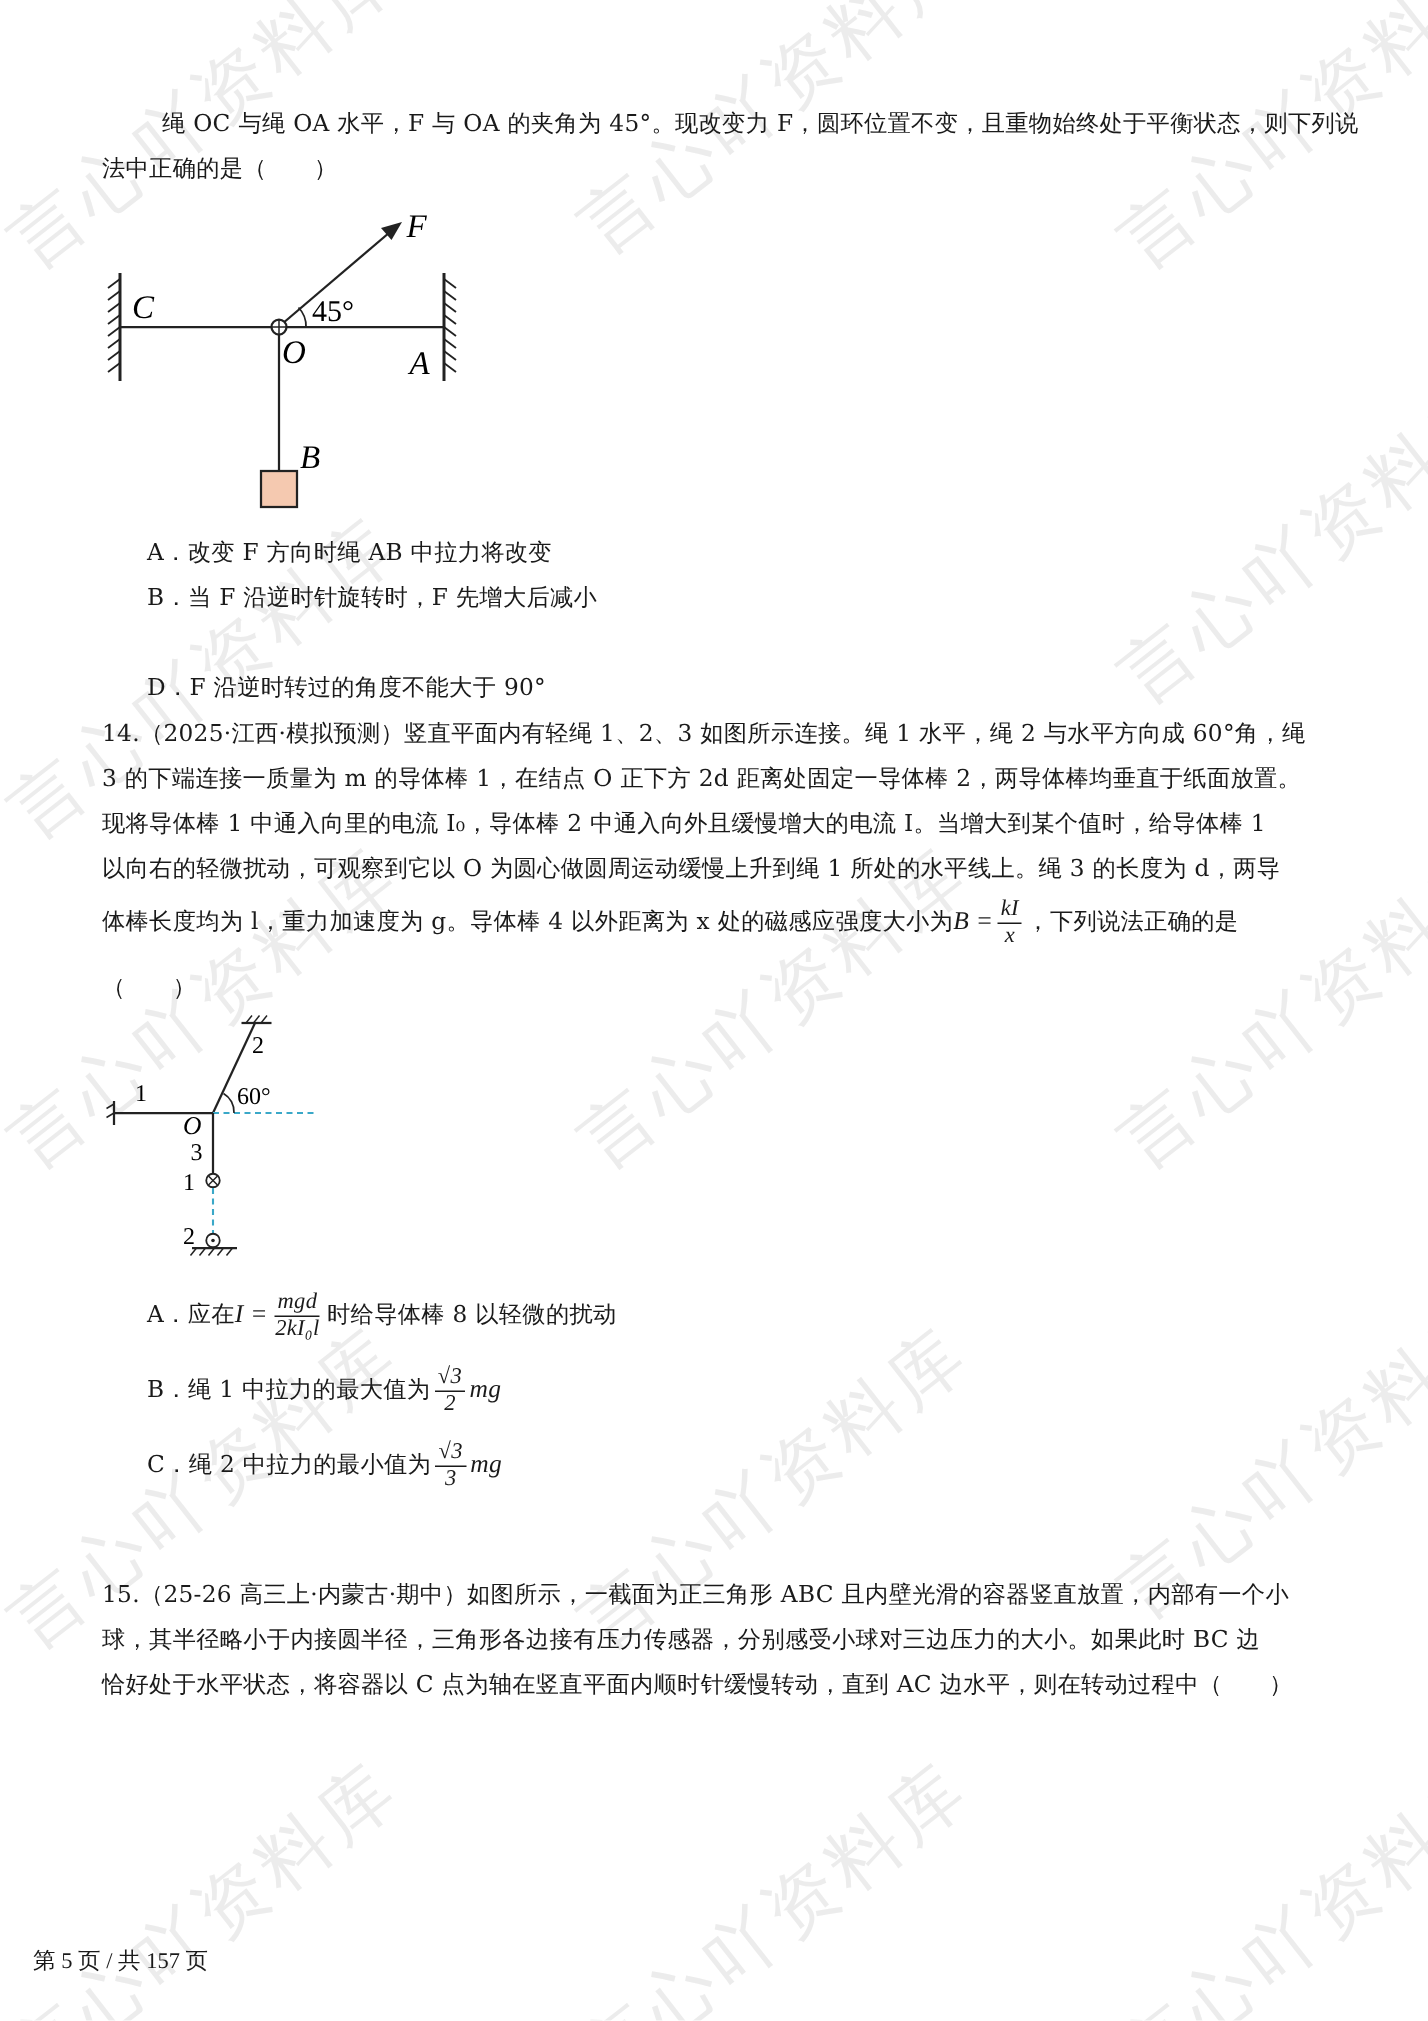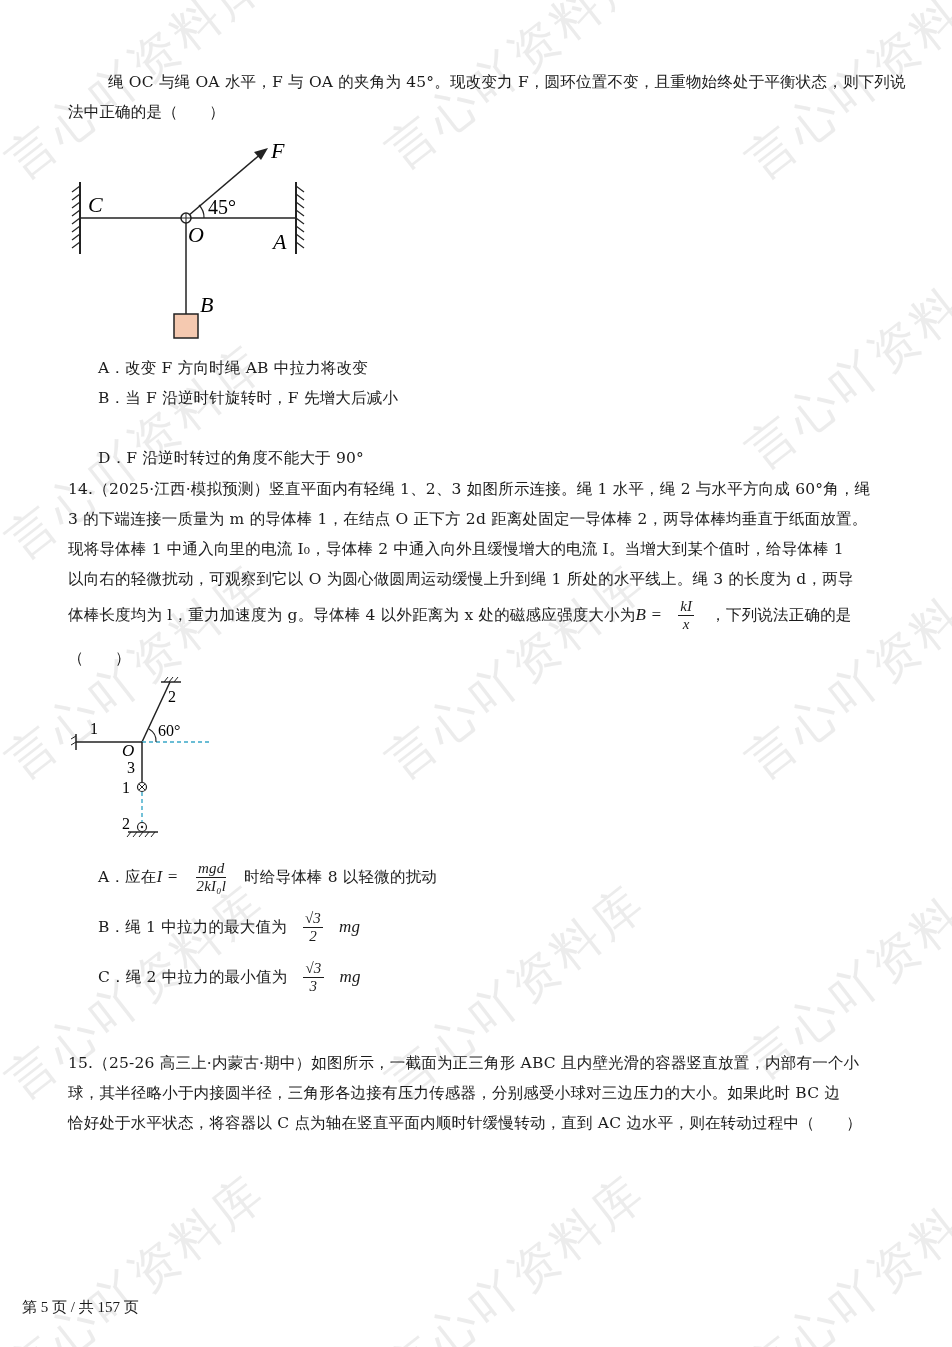--- a/index.html
+++ b/index.html
@@ -15,21 +15,21 @@
   }
   .opt { left: 98px; }
   .watermark {
     position: absolute; color: rgba(200,200,200,0.35); font-size: 48px;
     transform: rotate(-38deg); font-family: "DejaVu Sans", sans-serif;
     pointer-events: none; white-space: nowrap; letter-spacing: 4px;
   }
   .frac {
     display: inline-flex; flex-direction: column; align-items: center;
     vertical-align: middle; font-family: "Liberation Serif", serif;
-    font-style: italic; font-size: 15px; line-height: 17px; margin: 0 16px;
+    font-style: italic; font-size: 15px; line-height: 17px; margin: 0 3px;
   }
   .frac .num { border-bottom: 1px solid #1a1a1a; padding: 0 2px; }
   .frac .den { padding: 0 2px; }
   .math { font-family: "Liberation Serif", serif; font-style: italic; font-size: 17px; }
   .footer {
     position: absolute; left: 0; width: 760px; top: 1298px; text-align: left;
     font-size: 15px; font-family: "Liberation Serif", serif; margin-left: 22px;
   }
   svg text { font-family: "Liberation Serif", serif; }
 </style>

